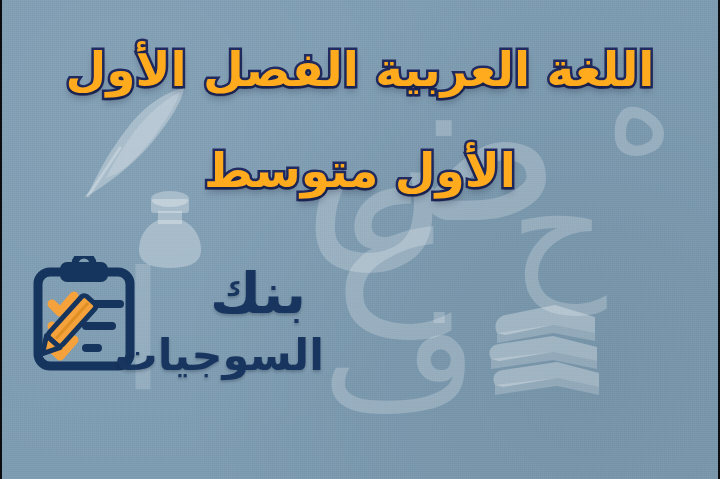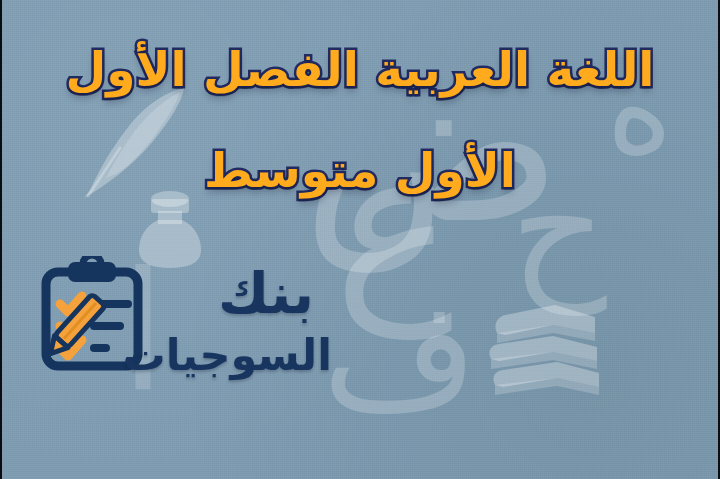--- a/index.html
+++ b/index.html
@@ -96,21 +96,21 @@
     text-shadow:
       0 3px 0 rgba(20,28,62,.30),
       0 5px 7px rgba(10,16,40,.28);
   }
   .title-line-1 { font-size: 47px; }
   .title-line-2 { font-size: 47px; margin-top: 46px; }
 
   
   .brand {
     position: absolute;
-    left: 30px;
+    left: 22px;
     top: 252px;
     width: 300px;
     height: 180px;
     direction: rtl;
   }
   .brand-mark {
     position: absolute;
     left: 8px;
     top: 4px;
     width: 118px;

